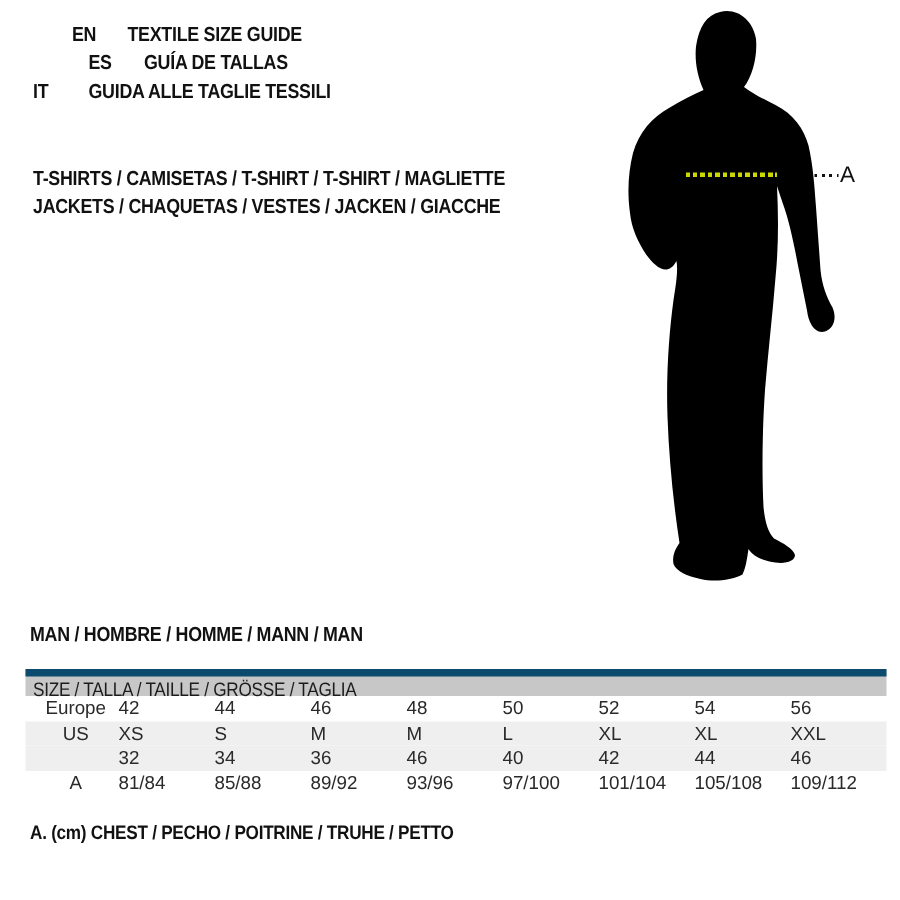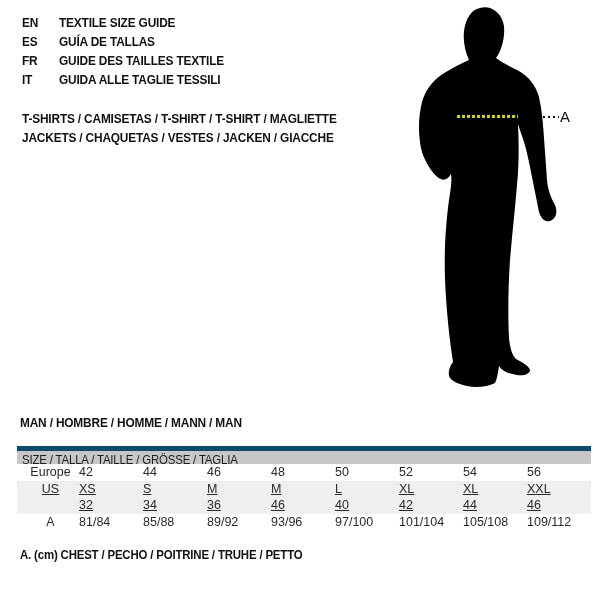--- a/index.html
+++ b/index.html
@@ -4,21 +4,21 @@
 <style>
   * { margin:0; padding:0; box-sizing:border-box; }
   html,body { width:600px; height:600px; background:#ffffff; overflow:hidden; }
   body { position:relative; font-family:"Liberation Sans","DejaVu Sans",sans-serif; color:#111; }
 
   .cond { display:inline-block; transform:scaleX(0.88); transform-origin:0 50%;
           letter-spacing:-0.2px; white-space:nowrap; }
 
   
   .lang-block { position:absolute; left:22px; top:13px; }
-  .lang-row { display:flex; line-height:19px; font-size:13.5px; font-weight:700; }
+  .lang-row { display:flex; line-height:19px; font-size:13.5px; font-weight:700;justify-content:center; }
   .lang-code { width:37px; flex:0 0 37px; }
 
   
   .category-block { position:absolute; left:22px; top:109px;
                     font-size:13.5px; font-weight:700; line-height:19px; }
 
   
   .figure-svg { position:absolute; left:390px; top:0; width:210px; height:400px; }
   .chest-line { position:absolute; left:457px; top:115px; width:61px; height:3px; z-index:2;
                 background:repeating-linear-gradient(90deg, var(--measure-color,#ccd600) 0 3px, transparent 3px 5px); }
@@ -28,43 +28,39 @@
 
   
   .section-title { position:absolute; left:20px; top:413px;
                    font-size:13.5px; font-weight:700; line-height:19px; }
 
   
   .size-table { position:absolute; left:17px; top:446px; width:574px; }
   .t-header { height:18px; line-height:18px; background:var(--header-bg,#c7c7c7);
               border-top:5px solid #0c4a6e; padding-left:5px; font-size:13px; color:#1c1c1c; }
   .t-row { display:flex; height:16.6px; line-height:16.6px; font-size:12.5px; color:#2a2a2a; }
-  .t-row:nth-child(2), .t-row:nth-child(3) { background:var(--stripe-bg,#efefef);text-decoration:underline; }
+  .t-row:nth-child(2), .t-row:nth-child(3) { background:var(--stripe-bg,#efefef); }
   .t-label { flex:0 0 62px; padding-left:5px; text-align:center; }
   .t-cell { flex:1 1 0; text-align:left; }
 
   
   .footnote { position:absolute; left:20px; top:546px;
               font-size:13px; font-weight:700; line-height:18px; }
 </style>
 </head>
 <body>
 
 <div class="lang-block">
     <div class="lang-row">
       <span class="lang-code cond">EN</span>
       <span class="lang-label cond">TEXTILE SIZE GUIDE</span>
     </div>
     <div class="lang-row">
       <span class="lang-code cond">ES</span>
       <span class="lang-label cond">GUÍA DE TALLAS</span>
-    </div>
-    <div class="lang-row">
-      <span class="lang-code cond">FR</span>
-      <span class="lang-label cond">GUIDE DES TAILLES TEXTILE</span>
     </div>
     <div class="lang-row">
       <span class="lang-code cond">IT</span>
       <span class="lang-label cond">GUIDA ALLE TAGLIE TESSILI</span>
     </div>
   </div>
 
 <div class="category-block">
   <div><span class="cond">T-SHIRTS / CAMISETAS / T-SHIRT / T-SHIRT / MAGLIETTE</span></div>
   <div><span class="cond">JACKETS / CHAQUETAS / VESTES / JACKEN / GIACCHE</span></div>

